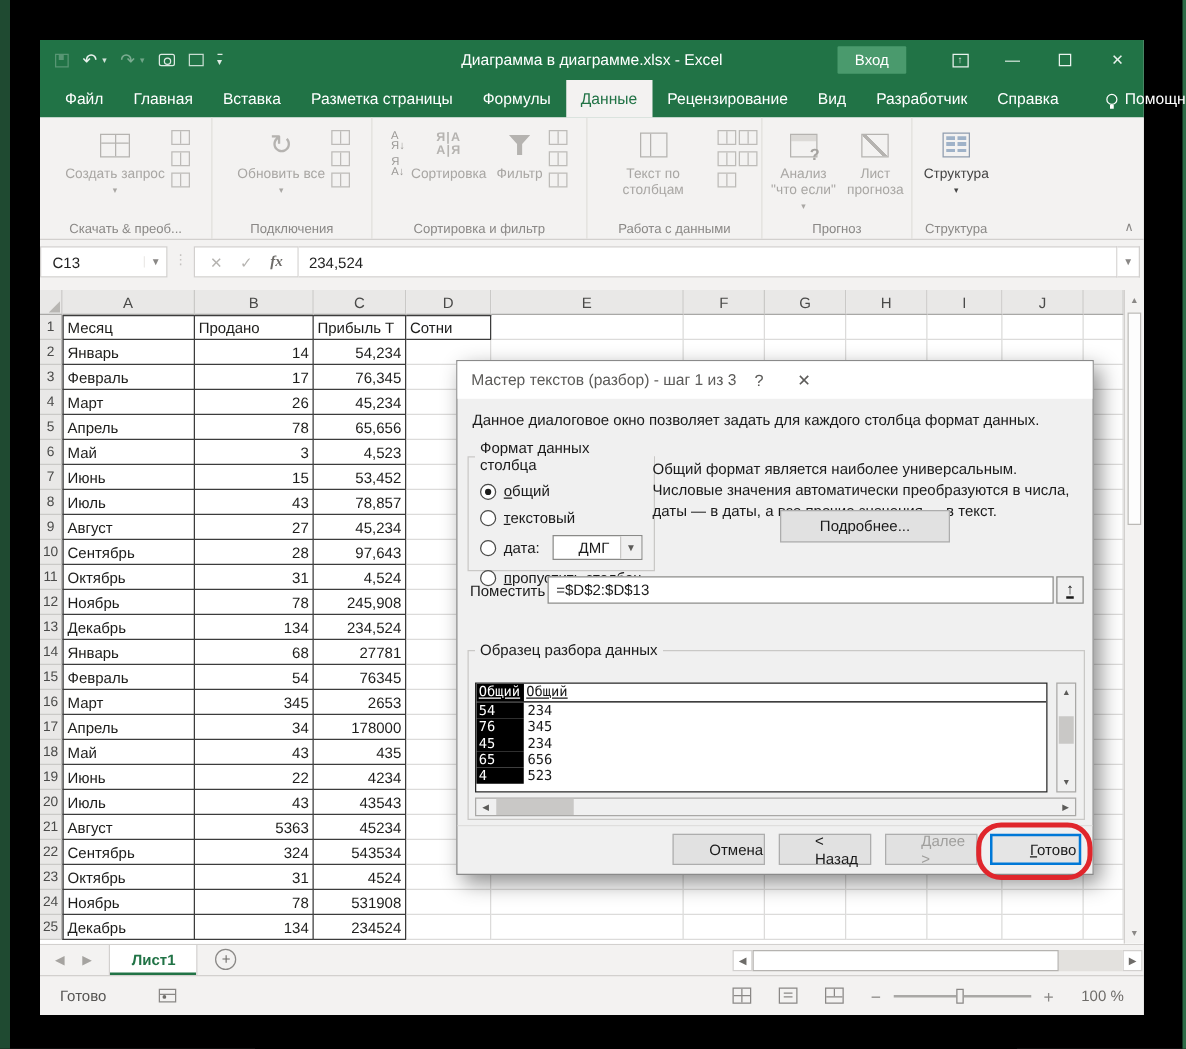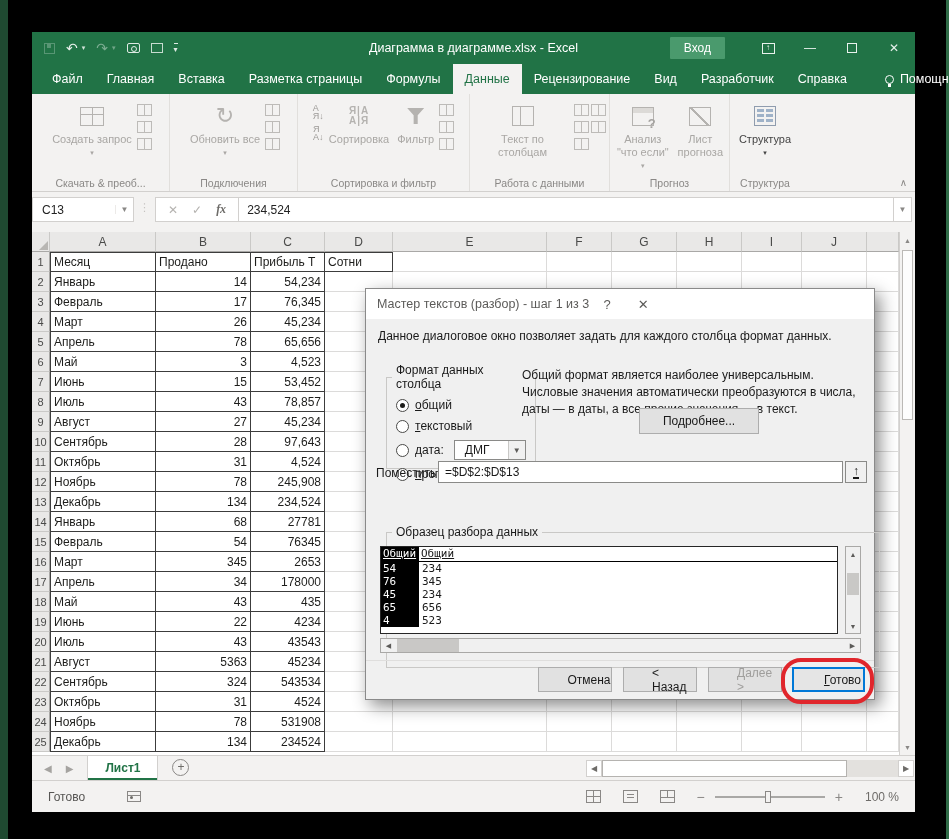--- a/index.html
+++ b/index.html
@@ -120,32 +120,32 @@
   #zoomtrack .zthumb{position:absolute;left:46%;top:-5px;width:6px;height:12px;background:#f3f2f1;border:1px solid #8a8886;}
   #zoom-label{font-size:12px;color:#6e6c69;}
 
   
   #dlg{position:absolute;left:333px;top:256px;width:510px;height:412px;background:#f0f0f0;border:1px solid #8a8a8a;
       box-shadow:5px 6px 16px rgba(0,0,0,.45);z-index:20;font-size:12px;color:#1a1a1a;}
   #dlg-title{height:30px;background:#fff;display:flex;align-items:center;padding-left:11px;color:#5c5b59;font-size:12.5px;}
   .dlg-ctl{width:36px;height:30px;display:flex;align-items:center;justify-content:center;color:#5c5b59;font-size:13px;}
   #dlg-title .dlg-ctl:first-of-type{margin-left:auto;}
   #dlg-desc{position:absolute;left:12px;top:40px;right:12px;}
-  fieldset{border:1px solid #c9c8c6;margin:12px;padding:0;position:absolute;background:transparent;}
+  fieldset{border:1px solid #c9c8c6;margin:0;padding:0;position:absolute;background:transparent;}
   legend{font-size:12px;padding:0 4px;margin-left:5px;color:#1a1a1a;}
   #fmt-group{left:8px;top:62px;width:150px;height:106px;}
   .radio{display:flex;align-items:center;gap:6px;margin:7px 0 0 9px;}
   .rb{width:13px;height:13px;border-radius:50%;border:1px solid #4a4a48;background:#fff;position:relative;flex:none;}
   .rb.sel:after{content:"";position:absolute;inset:3px;background:#1c1c1a;border-radius:50%;}
   .radio .lbl{display:inline-block;}
   .radio .lbl::first-letter{text-decoration:underline;}
-  #date-select{width:72px;height:20px;background:#fff;border:1px solid #8a8a88;display:flex;align-items:center;padding-left:10px;margin-left:4px;}
+  #date-select{width:72px;height:20px;background:#fff;border:1px solid #8a8a88;display:flex;align-items:center;padding-left:20px;margin-left:4px;}
   #date-select .da{margin-left:auto;width:17px;height:18px;background:#f0f0f0;border-left:1px solid #c9c8c6;color:#5c5b59;font-size:8px;display:flex;align-items:center;justify-content:center;}
   #info-text{position:absolute;left:156px;top:78px;width:345px;line-height:17px;}
-  #more-btn{position:absolute;left:273px;top:119px;width:120px;height:26px;background:#e1e1e1;border:1px solid #adadad;
+  #more-btn{position:absolute;left:258px;top:119px;width:136px;height:26px;background:#e1e1e1;border:1px solid #adadad;
       display:flex;align-items:center;justify-content:center;}
   #dest-label{position:absolute;left:10px;top:177px;}
   #dest-input{position:absolute;left:72px;top:172px;width:405px;height:22px;background:#fff;border:1px solid #8a8a88;display:flex;align-items:center;padding-left:6px;}
   #dest-collapse{position:absolute;left:479px;top:172px;width:22px;height:22px;background:#f0f0f0;border:1px solid #8a8a88;display:flex;align-items:center;justify-content:center;}
   #dest-collapse .up{font-weight:bold;font-size:12px;border-bottom:2px solid #1a1a1a;line-height:11px;}
   #pv-group{left:8px;top:224px;width:494px;height:143px;}
   #pv-box{position:absolute;left:14px;top:257px;width:458px;height:88px;background:#fff;border:1px solid #262626;
       font-family:"DejaVu Sans Mono","Liberation Mono",monospace;font-size:11px;overflow:hidden;}
   .pv-hrow{display:flex;border-bottom:1px solid #000;}
   .pv-h{height:14px;line-height:13px;text-decoration:underline;padding:0 2px;border-right:1px solid #000;}

